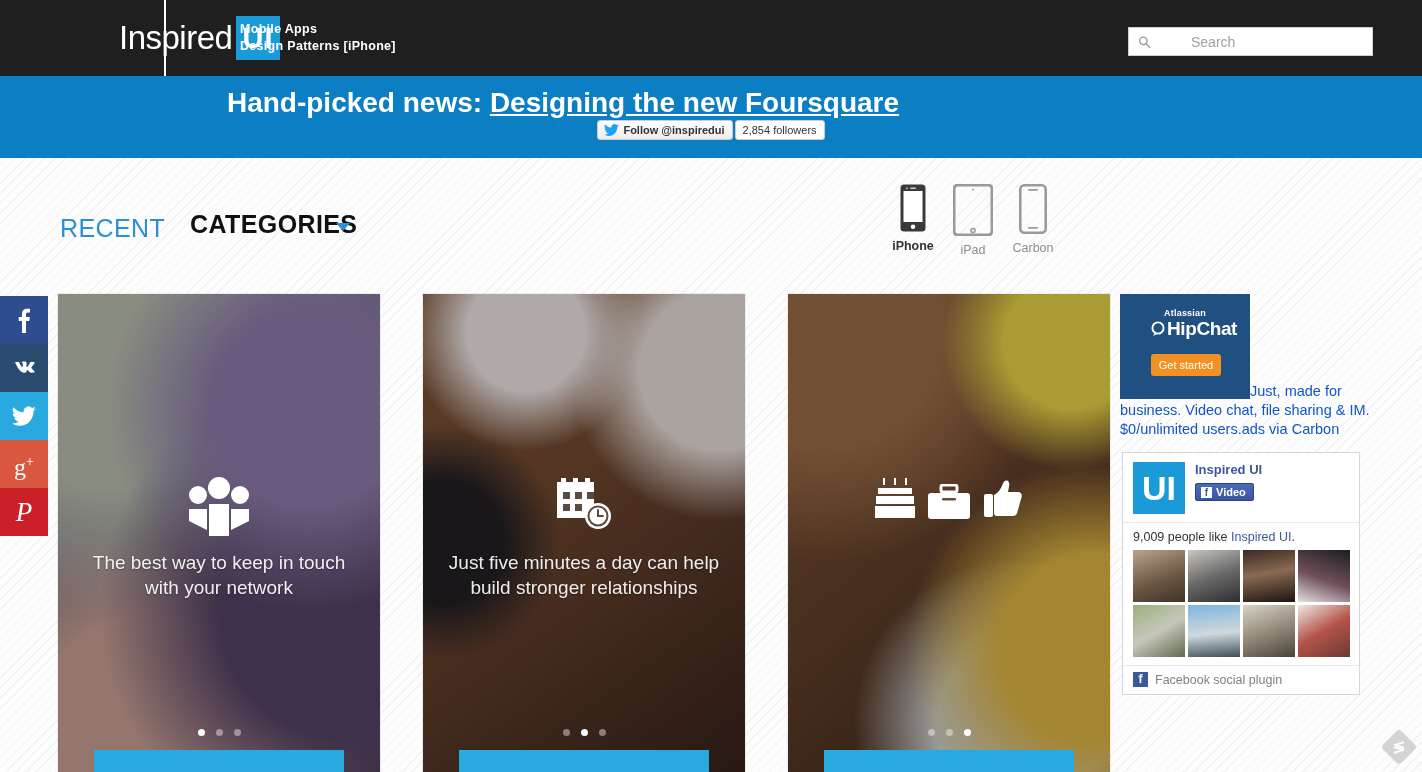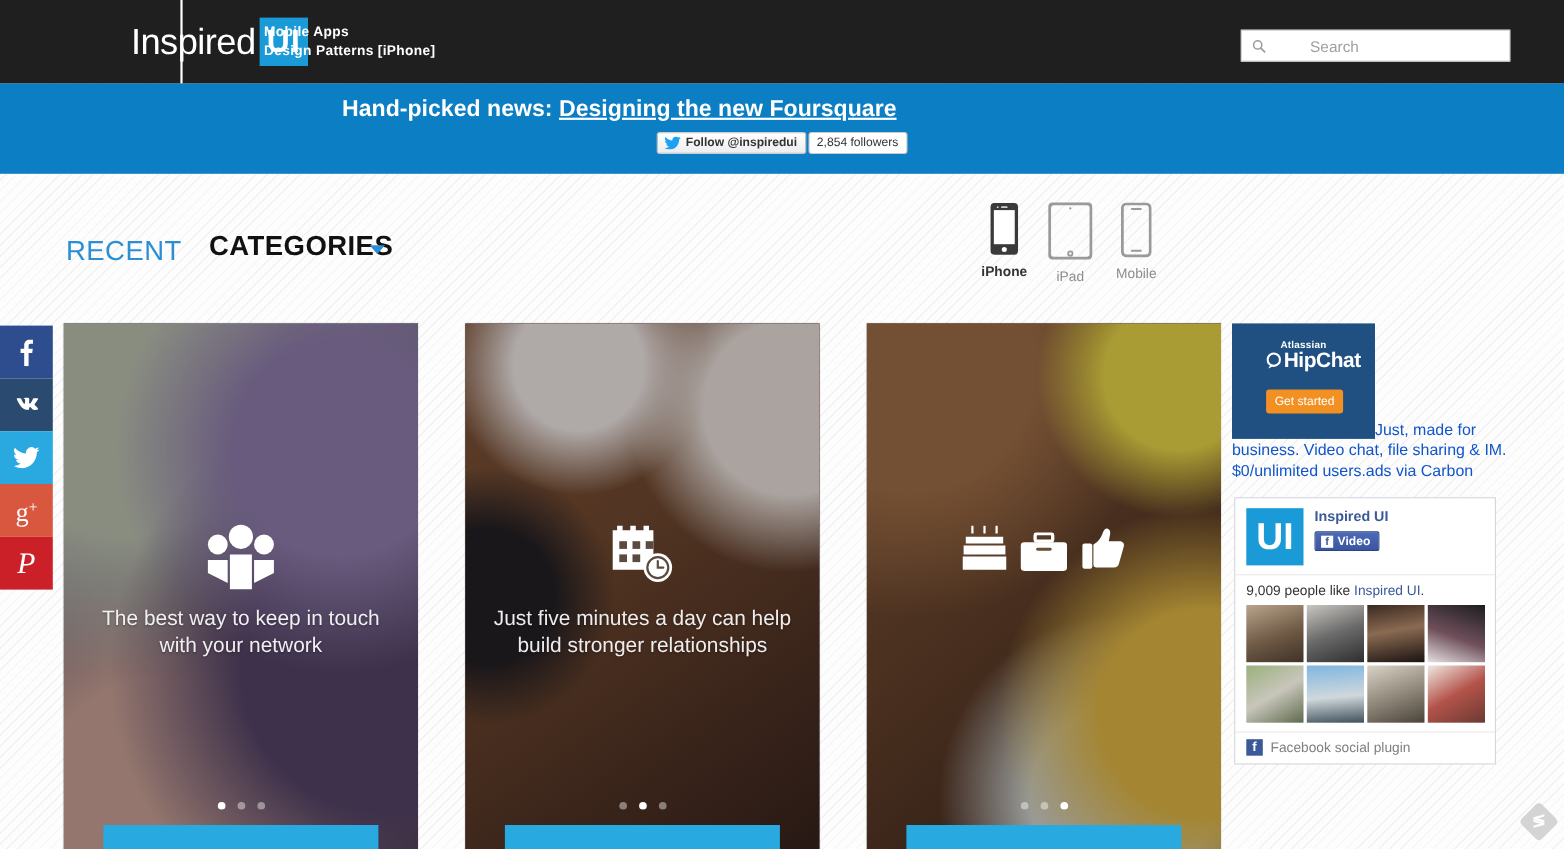--- a/index.html
+++ b/index.html
@@ -62,21 +62,21 @@
   }
   .search-input::placeholder { color: #a0a0a0; }
 
   
   .banner {
     position: absolute; left: 0; top: 76px; width: 1422px; height: 82px;
     background: #0b7ec4;
   }
   .banner-line {
     position: absolute; left: 0; top: 11px; width: 1126px;
-    text-align: center; color: #ffffff; font-size: 21px; font-weight: 600;
+    text-align: center; color: #ffffff; font-size: 28px; font-weight: 600;
   }
   .banner-line .lead { font-weight: 600; }
   .banner-link { color:#ffffff; text-decoration: underline; font-weight: 600; }
   .tw-row {
     position: absolute; left: 0; top: 44px; width: 1422px;
     display: flex; justify-content: center; align-items: center; gap: 2px;
   }
   .tw-follow {
     display: flex; align-items: center; gap: 4px;
     height: 20px; padding: 0 7px 0 6px;
@@ -318,21 +318,21 @@
         <circle cx="20" cy="46.5" r="2" fill="none" stroke="#9a9a9a" stroke-width="1.6"></circle>
       </svg>
       <span class="label muted">iPad</span>
     </div>
     <div class="device">
       <svg width="28" height="50" viewBox="0 0 28 50">
         <rect x="1.3" y="1.3" width="25.4" height="47.4" rx="4" fill="none" stroke="#9a9a9a" stroke-width="2.6"></rect>
         <rect x="9" y="5" width="10" height="1.8" rx="0.9" fill="#9a9a9a"></rect>
         <rect x="9" y="43" width="10" height="1.8" rx="0.9" fill="#9a9a9a"></rect>
       </svg>
-      <span class="label muted">Mobile</span>
+      <span class="label muted">Carbon</span>
     </div>
   </div>
 
   <div class="rail">
     <div class="rail-btn" style="background:#2d4d8e">
       <svg width="14" height="26" viewBox="0 0 14 26">
         <path fill="#fff" d="M9 26V14h3.3l.5-4H9V7.5C9 6.3 9.3 5.5 11 5.5h2V1.9C12.6 1.85 11.4 1.75 10 1.75 7.1 1.75 5 3.5 5 6.9V10H1.7v4H5v12z"></path>
       </svg>
     </div>
     <div class="rail-btn" style="background:#2b4a6f">

